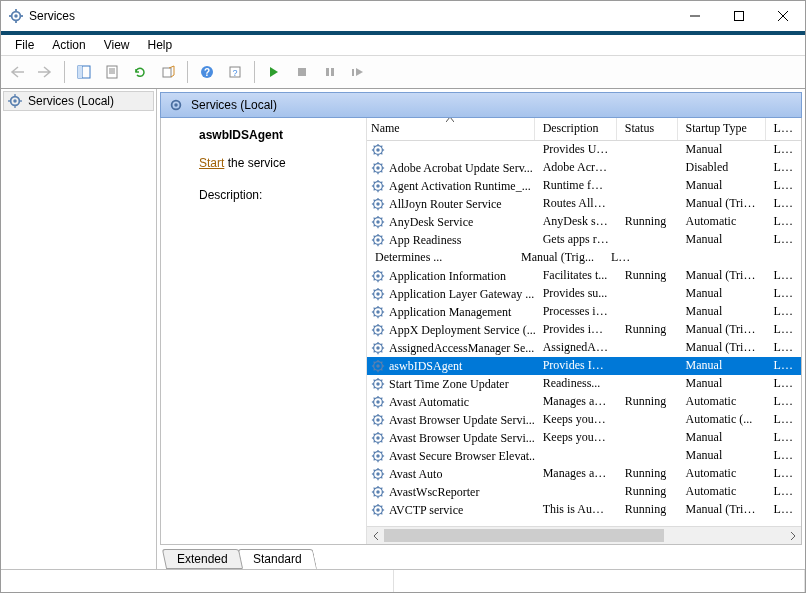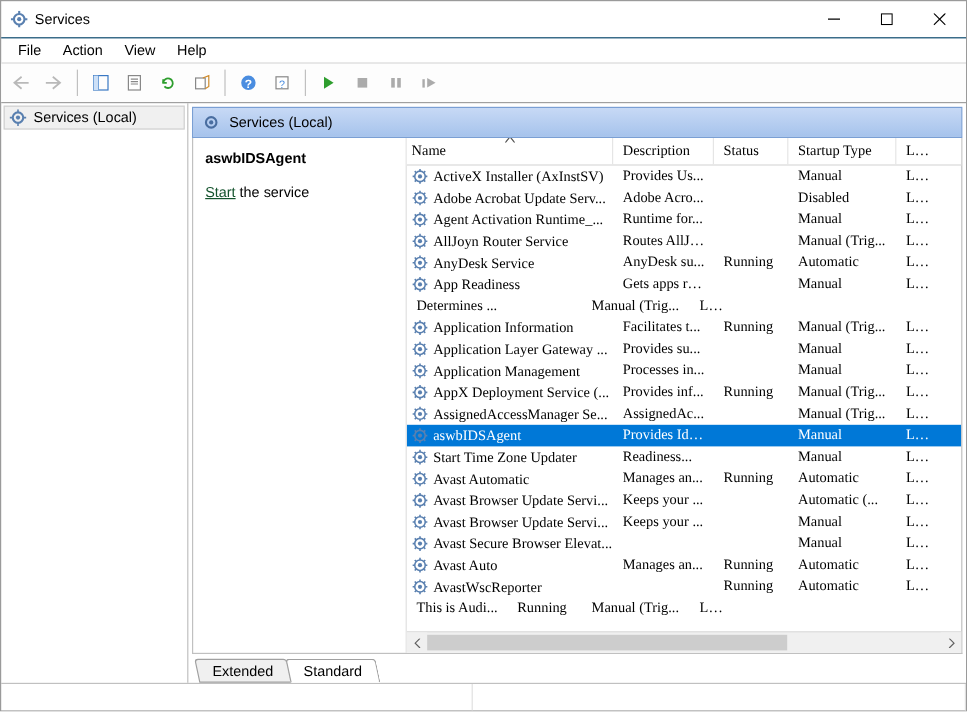--- a/index.html
+++ b/index.html
@@ -18,21 +18,21 @@
     display: flex;
     flex-direction: column;
     background: #fff;
   }
   
   .titlebar {
     height: 30px;
     display: flex;
     align-items: center;
     padding: 0 0 0 8px;
-    border-bottom: 1px solid #0c4a6e;
+    border-bottom: 4px solid #0c4a6e;
   }
   .titlebar .app-icon { margin-right: 6px; }
   .titlebar .title { flex: 0 0 auto; font-size: 12px; }
   .titlebar .spacer { flex: 1; }
   .sysbtn { width: 44px; height: 30px; display:flex; align-items:center; justify-content:center; }
   
   .menubar {
     height: 20px;
     display: flex;
     align-items: center;
@@ -94,30 +94,31 @@
     overflow:hidden;
   }
   .panehdr .title { font-size: 12px; }
   .detailrow {
     flex: 1;
     display: flex;
     min-height: 0;
     margin: 0 3px;
     border: 1px solid #c0c0c0;
     border-top: none;
+    padding-left: 28px;
   }
   .detailpane {
     width: 178px;
     padding: 10px 10px;
     box-sizing: border-box;
     border-right: 1px solid #e0e0e0;
     font-size: 12px;
   }
   .detailpane .svc-name { font-weight: bold; margin-bottom: 14px; }
-  .detailpane a { color: #14532d; text-decoration: underline; cursor:pointer;margin-top:40px; }
+  .detailpane a { color: #a16207; text-decoration: underline; cursor:pointer;margin-top:40px; }
   .listpane {
     flex: 1;
     display:flex;
     flex-direction: column;
     min-width: 0;
     font-family: Liberation Serif, serif;
   }
   .listhdr {
     height: 22px;
     display:flex;
@@ -352,20 +353,21 @@
         </span>
         <span class="title">Services (Local)</span>
       </div>
 
       <div class="detailrow">
         <div class="detailpane">
           <div class="svc-name">aswbIDSAgent</div>
           <div style="margin-bottom:18px;">
             <a>Start</a><span> the service</span>
           </div>
+          <div>Description:</div>
         </div>
 
         <div class="listpane">
           <div class="listhdr">
             <div class="col name">
               <span>Name</span>
               <span class="sort-arrow">
                   <svg width="8" height="5">
                     <path d="M0 5 L4 0 L8 5" fill="none" stroke="#555"></path>
                   </svg>
@@ -388,21 +390,20 @@
                         <line x1="8" y1="13" x2="8" y2="15"></line>
                         <line x1="1" y1="8" x2="3" y2="8"></line>
                         <line x1="13" y1="8" x2="15" y2="8"></line>
                         <line x1="3" y1="3" x2="4.5" y2="4.5"></line>
                         <line x1="11.5" y1="11.5" x2="13" y2="13"></line>
                         <line x1="13" y1="3" x2="11.5" y2="4.5"></line>
                         <line x1="4.5" y1="11.5" x2="3" y2="13"></line>
                       </g>
                     </svg>
                   </span>
-                  <span>ActiveX Installer (AxInstSV)</span>
                 </div>
                 <div class="col desc">Provides Us...</div>
                 <div class="col status"></div>
                 <div class="col startup">Manual</div>
                 <div class="col logon">Loca</div>
               </div>
               <div class="row">
                 <div class="col name">
                   <span class="gear-icon">
                     <svg width="14" height="14" viewBox="0 0 16 16">
@@ -852,20 +853,39 @@
                     </svg>
                   </span>
                   <span>AvastWscReporter</span>
                 </div>
                 <div class="col desc"></div>
                 <div class="col status">Running</div>
                 <div class="col startup">Automatic</div>
                 <div class="col logon">Loca</div>
               </div>
               <div class="row">
+                <div class="col name">
+                  <span class="gear-icon">
+                    <svg width="14" height="14" viewBox="0 0 16 16">
+                      <circle cx="8" cy="8" r="5" fill="none" stroke="#5a80b0" stroke-width="1.5"></circle>
+                      <circle cx="8" cy="8" r="2" fill="#5a80b0"></circle>
+                      <g stroke="#5a80b0" stroke-width="1.5">
+                        <line x1="8" y1="1" x2="8" y2="3"></line>
+                        <line x1="8" y1="13" x2="8" y2="15"></line>
+                        <line x1="1" y1="8" x2="3" y2="8"></line>
+                        <line x1="13" y1="8" x2="15" y2="8"></line>
+                        <line x1="3" y1="3" x2="4.5" y2="4.5"></line>
+                        <line x1="11.5" y1="11.5" x2="13" y2="13"></line>
+                        <line x1="13" y1="3" x2="11.5" y2="4.5"></line>
+                        <line x1="4.5" y1="11.5" x2="3" y2="13"></line>
+                      </g>
+                    </svg>
+                  </span>
+                  <span>AVCTP service</span>
+                </div>
                 <div class="col desc">This is Audi...</div>
                 <div class="col status">Running</div>
                 <div class="col startup">Manual (Trig...</div>
                 <div class="col logon">Loca</div>
               </div>
             </div>
           <div class="hscrollbar">
             <div class="hsbtn">
                 <svg width="8" height="8">
                   <path d="M6 0 L2 4 L6 8" fill="none" stroke="#606060"></path>

